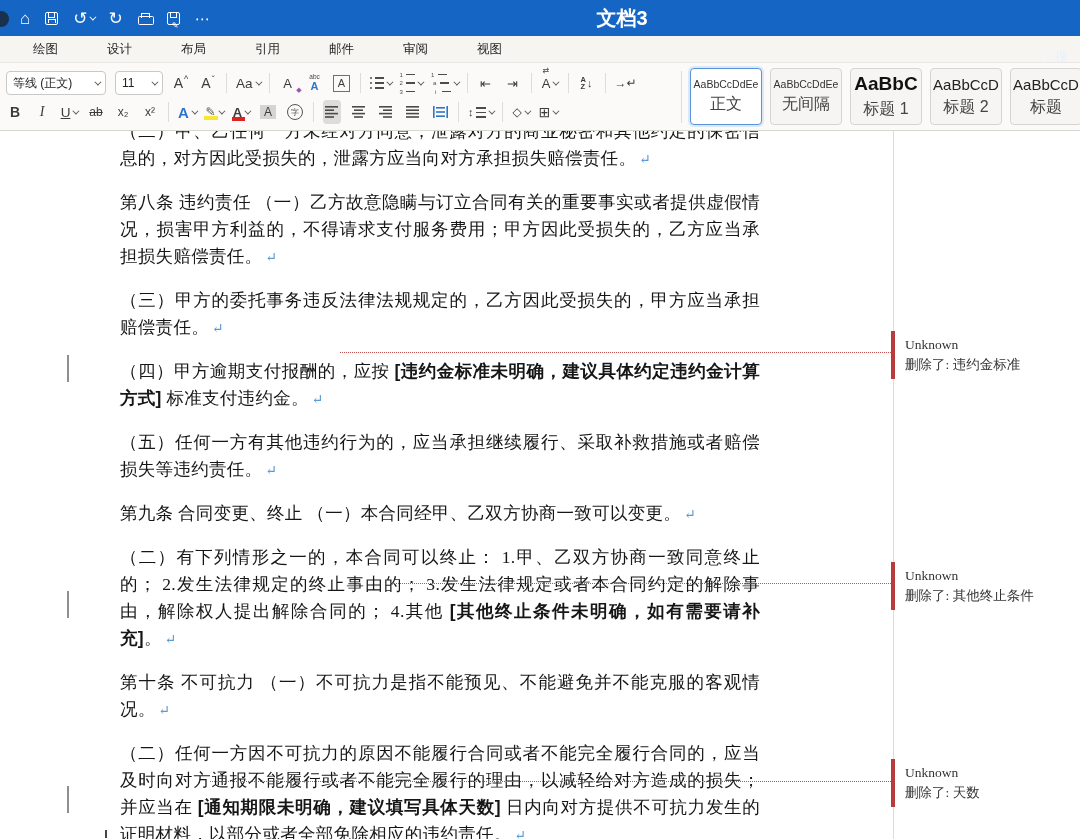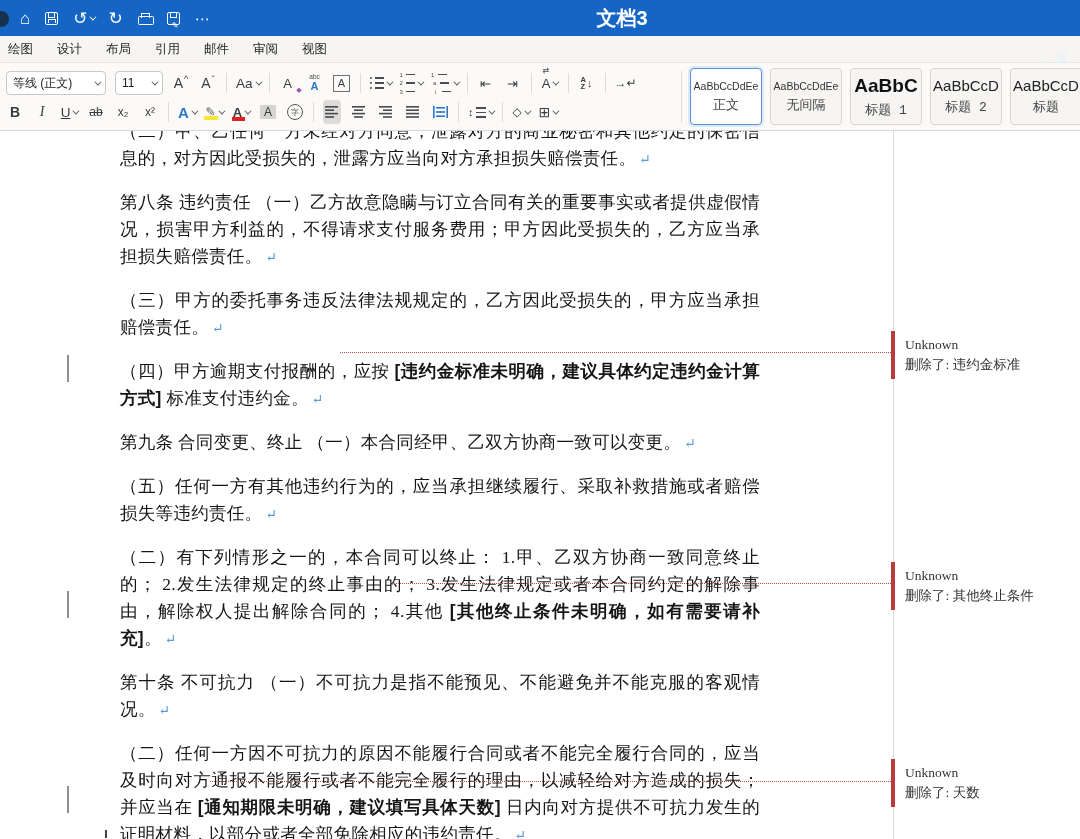--- a/index.html
+++ b/index.html
@@ -21,21 +21,21 @@
   .caret-w { width:5px; height:5px; border-right:1.4px solid #fff; border-bottom:1.4px solid #fff; transform:rotate(45deg) translateY(-2px); display:inline-block; margin-left:1px; }
   .title { position:absolute; left:622px; top:0; height:36px; transform:translateX(-50%); display:flex; align-items:center;
     color:#fff; font-size:20px; font-weight:bold; }
   .searchbox { position:absolute; right:0; top:0; height:36px; width:40px; display:flex; align-items:center; gap:6px; overflow:hidden; color:#e8f0fb; font-size:13px;margin-top:48px; }
   .mag { width:9px; height:9px; border:1.6px solid #e8f0fb; border-radius:50%; position:relative; flex:0 0 auto; }
   .mag::after { content:""; position:absolute; width:5px; height:1.6px; background:#e8f0fb; transform:rotate(45deg); left:6px; top:8px; }
 
   
   .tabs { height:27px; background:#f6f5f2; display:flex; align-items:center; gap:24px; padding-left:8px;
     border-bottom:1px solid #e8e7e4; font-size:12.5px; color:#262626; }
-  .tab { cursor:default; }
+  .tab { cursor:default;margin-left:25px; }
 
   
   .toolbar { position:relative; height:68px; background:#fbfaf8; border-bottom:1px solid #d8d7d4; }
   .tb-row { position:absolute; left:6px; display:flex; align-items:center; gap:9px; height:26px; color:#3b3b3b; }
   .r1 { top:7px; } .r2 { top:36px; }
   .sep-v { width:1px; height:20px; background:#dddcd9; }
   .combo { height:24px; background:#fff; border:1px solid #c9c8c5; border-radius:4px; display:flex; align-items:center;
     justify-content:space-between; padding:0 6px; font-size:12px; color:#222; }
   .combo.font { width:100px; } .combo.size { width:48px; }
   .caret { width:5px; height:5px; border-right:1.3px solid #555; border-bottom:1.3px solid #555; transform:rotate(45deg) translateY(-2px); display:inline-block; margin-left:2px; flex:0 0 auto; }
@@ -77,21 +77,21 @@
 
   
   .gallery { position:absolute; left:690px; top:5px; display:flex; gap:8px; }
   .gal-sep { position:absolute; left:681px; top:8px; width:1px; height:52px; background:#dddcd9; }
   .tile { width:72px; height:57px; background:#f6f5f3; border:1px solid #d6d5d2; border-radius:4px;
     display:flex; flex-direction:column; align-items:center; justify-content:center; gap:4px; overflow:hidden; }
   .tile.sel { background:#fff; border:1.5px solid #5b94d6; box-shadow:0 0 0 2px #dbe8f7; }
   .tile .sample { font-size:10.5px; color:#333; white-space:nowrap; }
   .tile .sample.h1 { font-size:19px; font-weight:bold; color:#111; }
   .tile .sample.h2 { font-size:15px; color:#222; }
-  .tile .lbl { font-size:13px; color:#444;font-family:Liberation Mono, monospace; }
+  .tile .lbl { font-size:16px; color:#444; }
 
   
   .doc { position:relative; height:708px; background:#fff; overflow:hidden; }
   .page { position:absolute; left:0; top:0; width:893px; height:100%; padding:0 133px 0 120px; cursor:text; }
   .para { font-family:"Liberation Serif","DejaVu Serif",serif; font-size:17.5px; line-height:27px; color:#161616;
     text-align:justify; margin-bottom:16px; letter-spacing:0.3px; }
   .para:first-child { margin-top:-13px; }
   .para .b { font-family:"Liberation Sans","DejaVu Sans",sans-serif; font-weight:bold; }
   .pmark { color:#5b9bd5; font-size:14px; margin-left:3px; letter-spacing:0; }
   .vsep { position:absolute; left:893px; top:0; bottom:0; width:1px; background:#dcdcda; }
@@ -336,22 +336,22 @@
       </div>
     </div>
 </div>
 
 <div class="doc">
   <div class="page" id="page">
       <div class="para"><span>（二）甲、乙任何一方未经对方同意，泄露对方的商业秘密和其他约定的保密信息的，对方因此受损失的，泄露方应当向对方承担损失赔偿责任。</span><span class="pmark">↵</span></div>
       <div class="para"><span>第八条  违约责任 （一）乙方故意隐瞒与订立合同有关的重要事实或者提供虚假情况，损害甲方利益的，不得请求支付服务费用；甲方因此受损失的，乙方应当承担损失赔偿责任。</span><span class="pmark">↵</span></div>
       <div class="para"><span>（三）甲方的委托事务违反法律法规规定的，乙方因此受损失的，甲方应当承担赔偿责任。</span><span class="pmark">↵</span></div>
       <div class="para"><span>（四）甲方逾期支付报酬的，应按 </span><span class="b">[违约金标准未明确，建议具体约定违约金计算方式]</span><span> 标准支付违约金。</span><span class="pmark">↵</span></div>
+      <div class="para"><span>（五）任何一方有其他违约行为的，应当承担继续履行、采取补救措施或者赔偿损失等违约责任。</span><span class="pmark">↵</span></div>
       <div class="para"><span>第九条  合同变更、终止 （一）本合同经甲、乙双方协商一致可以变更。</span><span class="pmark">↵</span></div>
-      <div class="para"><span>（五）任何一方有其他违约行为的，应当承担继续履行、采取补救措施或者赔偿损失等违约责任。</span><span class="pmark">↵</span></div>
       <div class="para"><span>（二）有下列情形之一的，本合同可以终止： 1.甲、乙双方协商一致同意终止的； 2.发生法律规定的终止事由的； 3.发生法律规定或者本合同约定的解除事由，解除权人提出解除合同的； 4.其他 </span><span class="b">[其他终止条件未明确，如有需要请补充]</span><span>。</span><span class="pmark">↵</span></div>
       <div class="para"><span>第十条  不可抗力 （一）不可抗力是指不能预见、不能避免并不能克服的客观情况。</span><span class="pmark">↵</span></div>
       <div class="para"><span>（二）任何一方因不可抗力的原因不能履行合同或者不能完全履行合同的，应当及时向对方通报不能履行或者不能完全履行的理由，以减轻给对方造成的损失；并应当在 </span><span class="b">[通知期限未明确，建议填写具体天数]</span><span> 日内向对方提供不可抗力发生的证明材料，以部分或者全部免除相应的违约责任。</span><span class="pmark">↵</span></div>
     </div>
 
   <span class="vsep"></span>
 
   <span class="dotline" style="top:221px; left:340px; width:553px;"></span>
   <span class="dotline" style="top:452px; left:390px; width:503px;"></span>
   <span class="dotline" style="top:650px; left:210px; width:683px;"></span>

